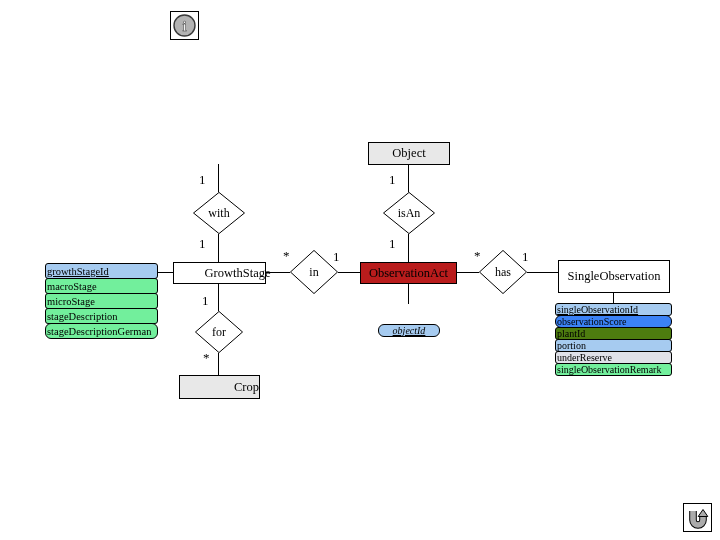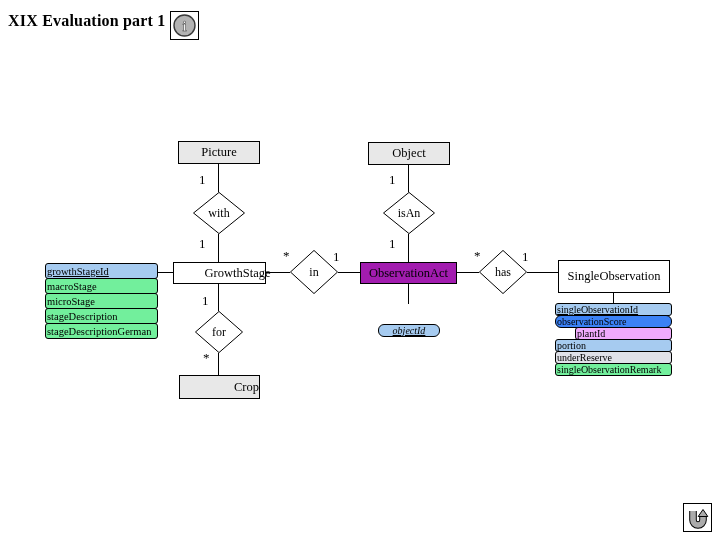--- a/index.html
+++ b/index.html
@@ -48,21 +48,20 @@
     display:flex;align-items:center;justify-content:center;
     font-size:10px;font-style:italic;margin-top:20px;
   }
   .objectid-pill span{text-decoration:underline;}
 </style>
 </head>
 <body>
 
 <div class="slide">
 
-  <div class="page-title">XIX Evaluation part 1</div>
 
   <div class="icon-box" style="left:170px;top:11px;">
     <svg width="27" height="27" viewBox="0 0 27 27">
       <circle cx="13.5" cy="13.5" r="10.5" fill="#b3b3b3" stroke="#3a3a3a" stroke-width="1.4"></circle>
       <text x="13.5" y="19" text-anchor="middle" font-family="Liberation Serif, serif" font-size="15" font-weight="bold" fill="#f2f2f2" stroke="#333" stroke-width="0.5">i</text>
     </svg>
   </div>
 
   <div class="vline" style="left:218px;top:164px;height:28px;"></div>
   <div class="vline" style="left:218px;top:234px;height:28px;"></div>
@@ -71,30 +70,27 @@
   <div class="hline" style="left:158px;top:272px;width:15px;"></div>
   <div class="hline" style="left:266px;top:272px;width:24px;"></div>
   <div class="hline" style="left:338px;top:272px;width:22px;"></div>
   <div class="hline" style="left:457px;top:272px;width:22px;"></div>
   <div class="hline" style="left:527px;top:272px;width:31px;"></div>
   <div class="vline" style="left:408px;top:284px;height:20px;"></div>
   <div class="vline" style="left:613px;top:285px;height:18px;"></div>
   <div class="vline" style="left:218px;top:284px;height:27px;"></div>
   <div class="vline" style="left:218px;top:353px;height:22px;"></div>
 
-  <div class="entity" style="left: 178px; top: 141px; width: 82px; height: 23px; background: rgb(232, 232, 232);">
-    <span>Picture</span>
-  </div>
   <div class="entity" style="left: 368px; top: 142px; width: 82px; height: 23px; background: rgb(232, 232, 232);">
     <span>Object</span>
   </div>
   <div class="entity" style="left: 173px; top: 262px; width: 93px; height: 22px; background: rgb(255, 255, 255); padding-left: 36px;">
     <span>GrowthStage</span>
   </div>
-  <div class="entity" style="left: 360px; top: 262px; width: 97px; height: 22px; background: #a21caf;">
+  <div class="entity" style="left: 360px; top: 262px; width: 97px; height: 22px; background: #b91c1c;">
     <span>ObservationAct</span>
   </div>
   <div class="entity" style="left: 558px; top: 260px; width: 112px; height: 33px; background: rgb(255, 255, 255);">
     <span>SingleObservation</span>
   </div>
   <div class="entity" style="left: 179px; top: 375px; width: 81px; height: 24px; background: rgb(232, 232, 232); justify-content: flex-end;">
     <span>Crop</span>
   </div>
 
   <div class="diamond" style="left:193px;top:192px;width:52px;height:42px;">
@@ -145,37 +141,37 @@
     </div>
     <div class="attr-row" style="background: rgb(114, 239, 156); font-family: Liberation Serif, serif;">
       <span class="attr-label">macroStage</span>
     </div>
     <div class="attr-row" style="background: rgb(114, 239, 156);">
       <span class="attr-label">microStage</span>
     </div>
     <div class="attr-row" style="background: rgb(114, 239, 156);">
       <span class="attr-label">stageDescription</span>
     </div>
-    <div class="attr-row" style="background: rgb(114, 239, 156);">
+    <div class="attr-row" style="background: rgb(114, 239, 156); border-radius: 6px;">
       <span class="attr-label">stageDescriptionGerman</span>
     </div>
   </div>
 
   <div class="objectid-pill" style="left: 378px; top: 304px; width: 62px; height: 13px; background: rgb(166, 203, 240);">
     <span>objectId</span>
   </div>
 
   <div class="attr-list so-list" style="left:555px;top:303px;width:117px;">
     <div class="attr-row key" style="background: rgb(166, 203, 240);">
       <span class="attr-label">singleObservationId</span>
     </div>
     <div class="attr-row" style="background: #3b82f6; border-radius: 6px;">
       <span class="attr-label">observationScore</span>
     </div>
-    <div class="attr-row" style="background: #f0abfc; margin-left: 20px;">
+    <div class="attr-row" style="background: #4d7c0f;">
       <span class="attr-label">plantId</span>
     </div>
     <div class="attr-row" style="background: rgb(166, 203, 240);">
       <span class="attr-label">portion</span>
     </div>
     <div class="attr-row" style="background: rgb(224, 225, 232);">
       <span class="attr-label">underReserve</span>
     </div>
     <div class="attr-row" style="background: rgb(114, 239, 156);">
       <span class="attr-label">singleObservationRemark</span>

